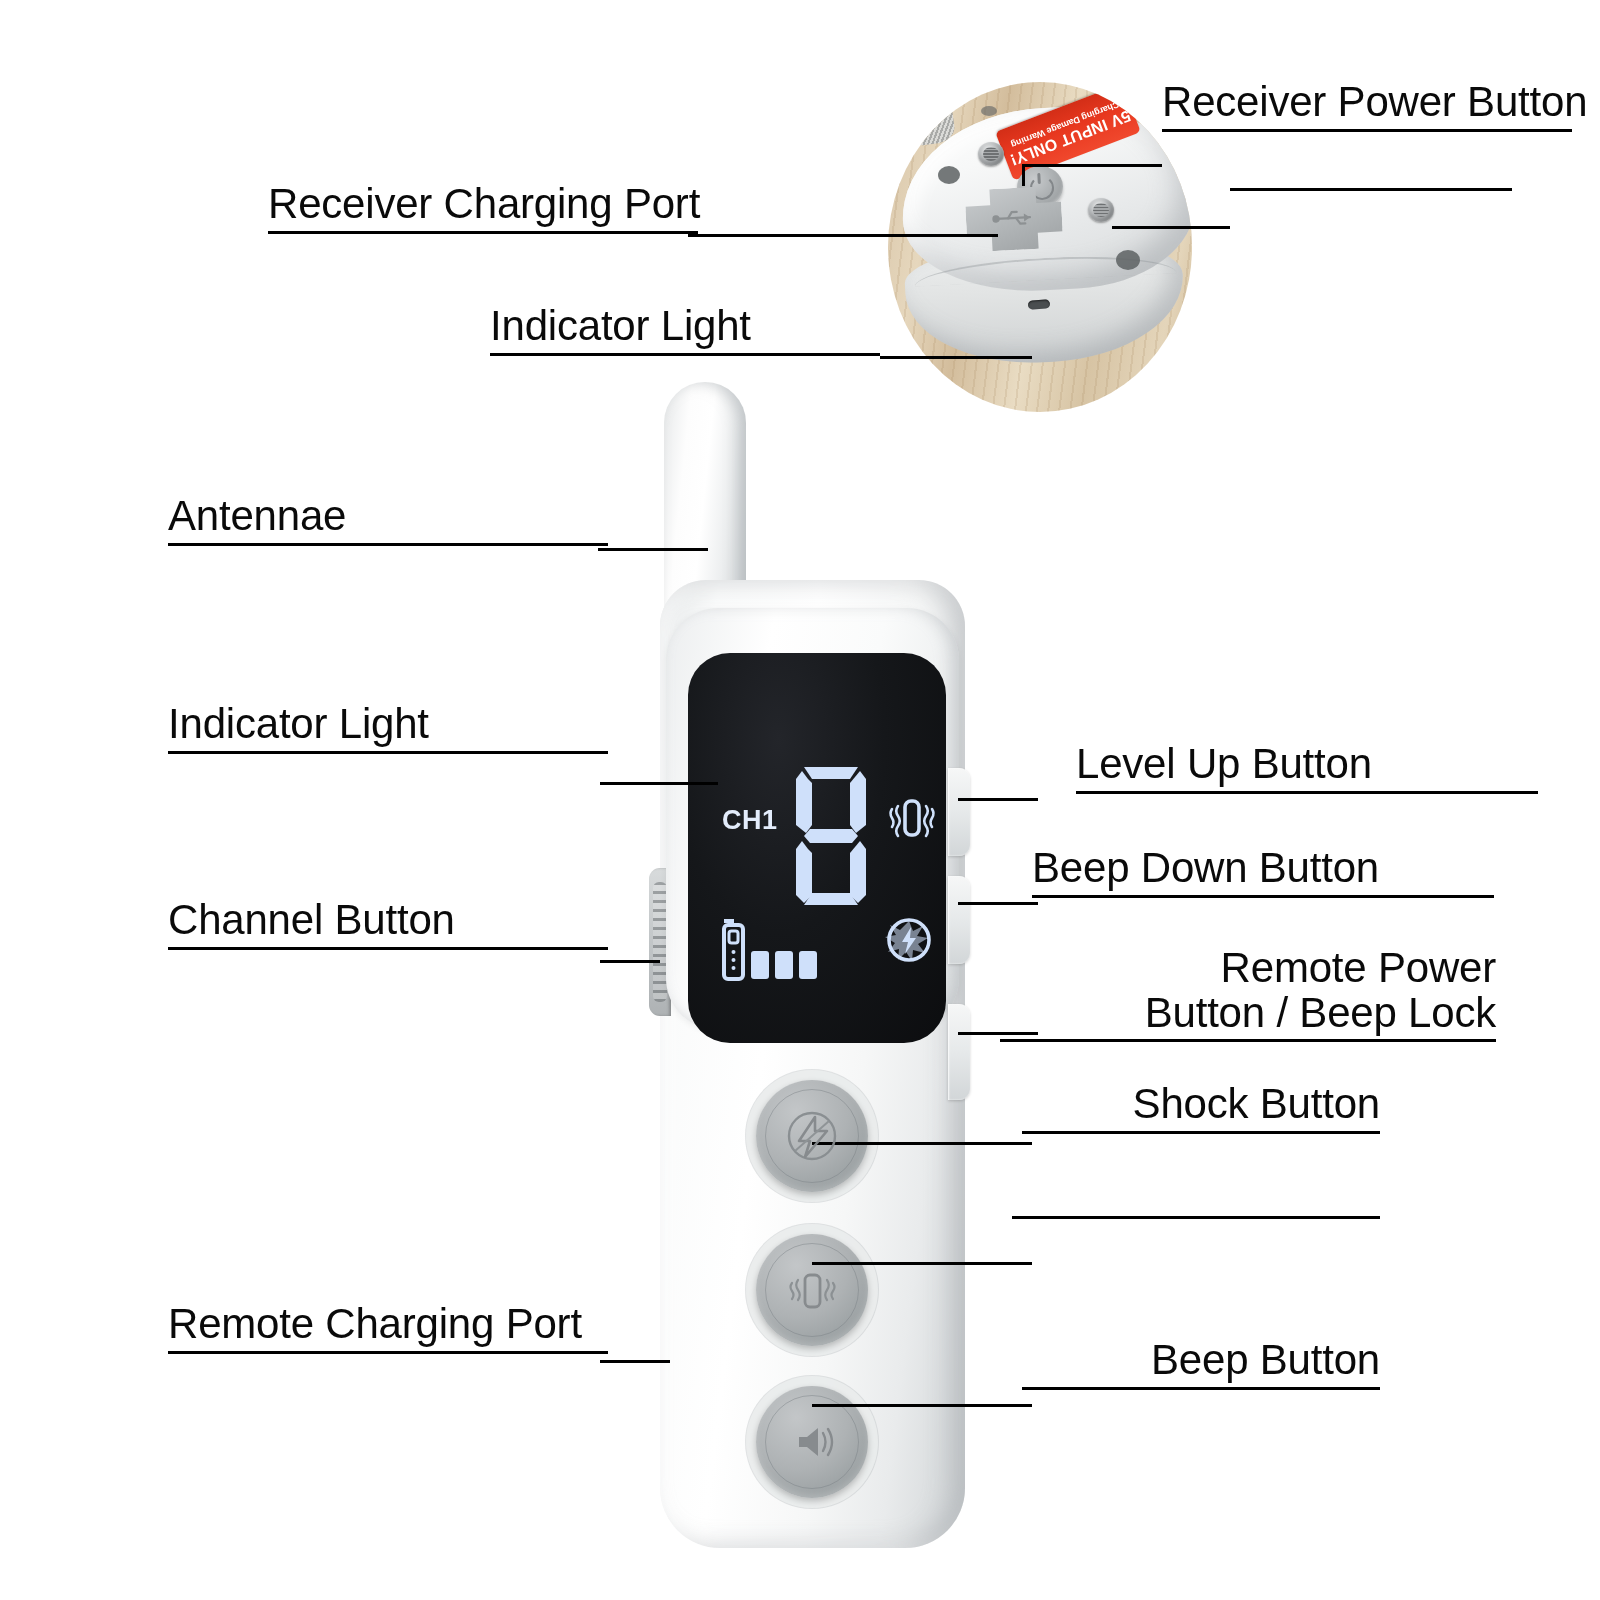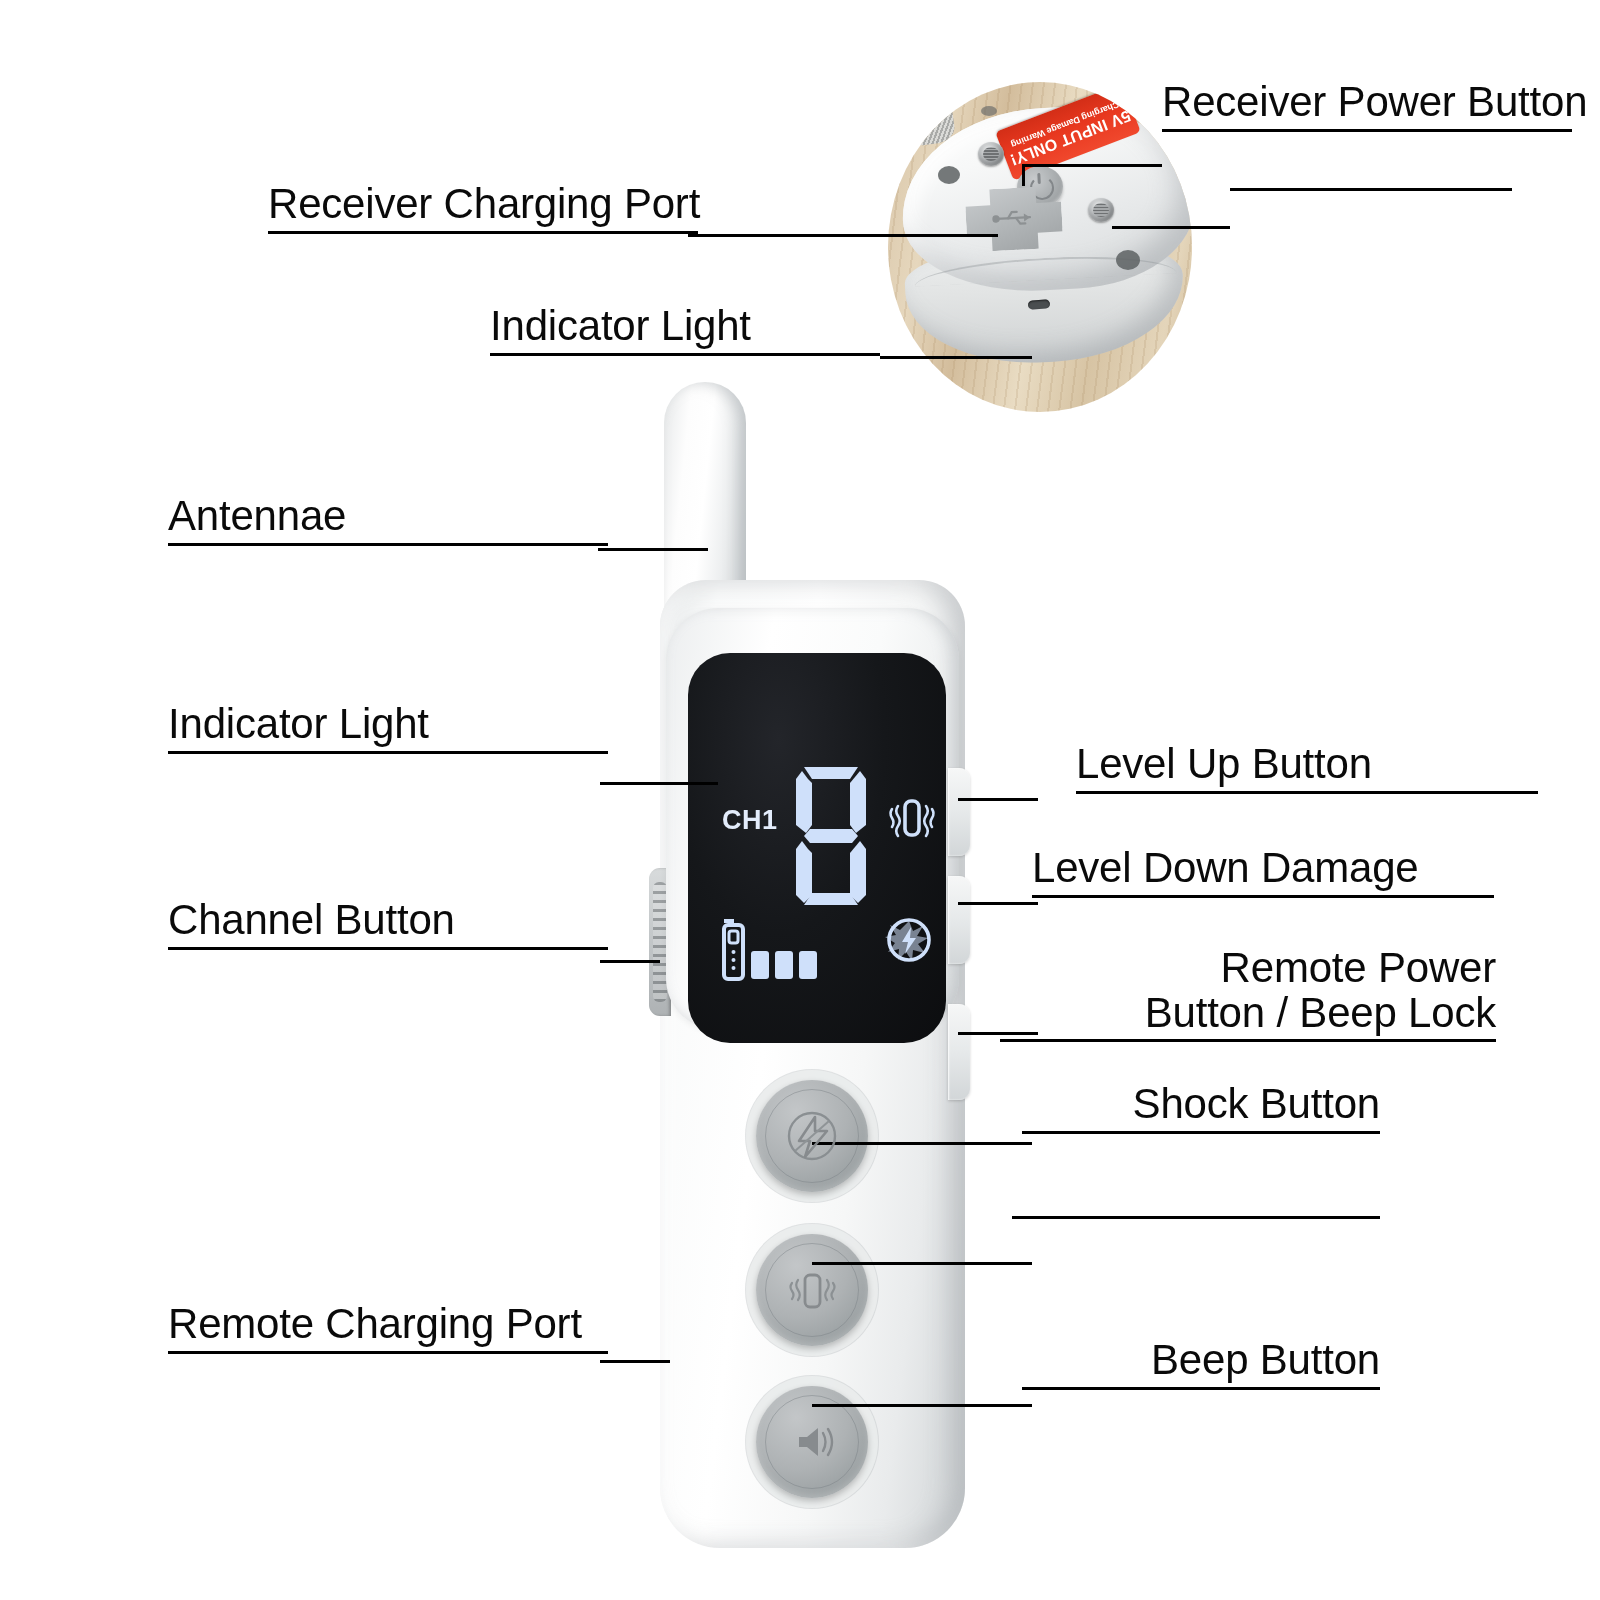--- a/index.html
+++ b/index.html
@@ -346,21 +346,21 @@
     <div class="txt">Remote Charging Port</div>
     <div class="rule"></div>
   </div>
 
   <div class="callout right" style="left:1032px;top:742px;width:462px;margin-left:44px;">
     <div class="txt">Level Up Button</div>
     <div class="rule"></div>
   </div>
 
   <div class="callout right" style="left:1032px;top:846px;width:462px;">
-    <div class="txt">Level Down Damage</div>
+    <div class="txt">Beep Down Button</div>
     <div class="rule"></div>
   </div>
 
   <div class="callout ctr" style="left:1000px;top:946px;width:496px;">
     <div class="txt two">
       <div>Remote Power</div>
       <div>Button / Beep Lock</div>
     </div>
     <div class="rule"></div>
   </div>

